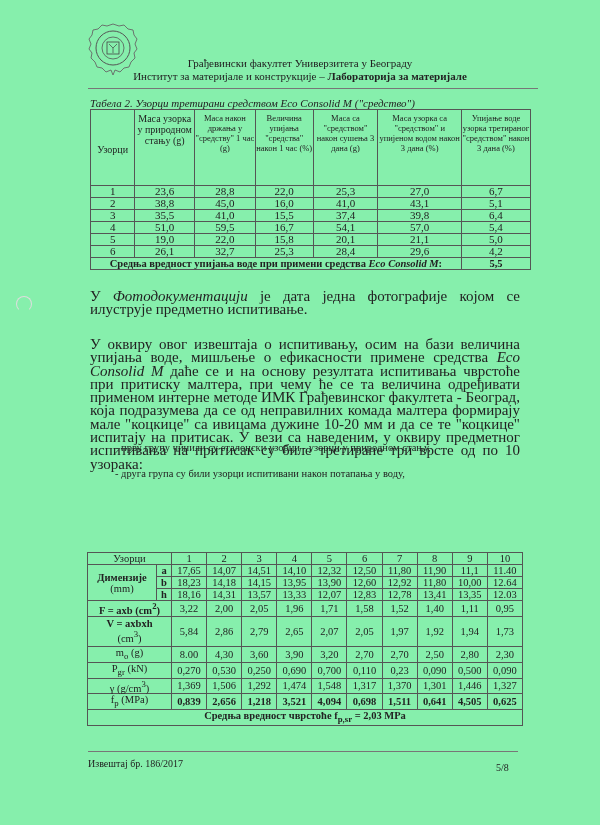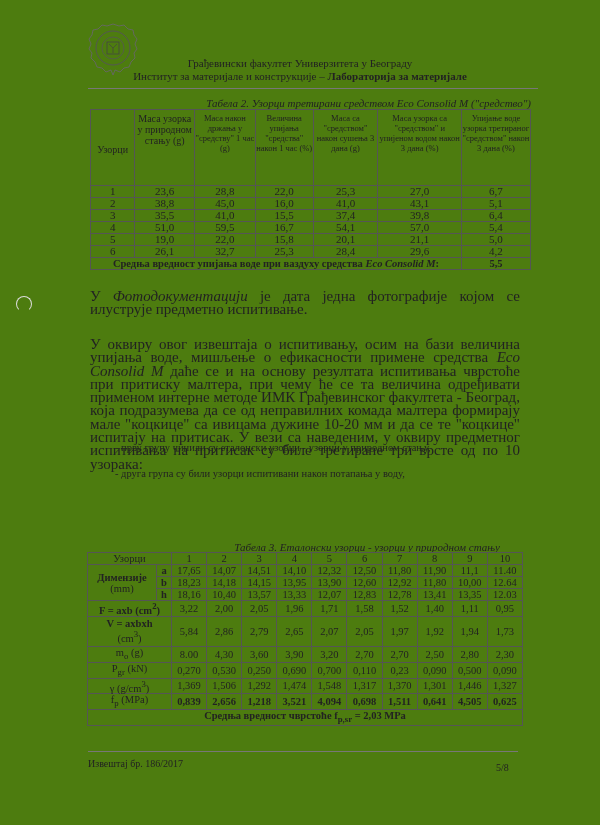--- a/index.html
+++ b/index.html
@@ -1,25 +1,25 @@
 <!DOCTYPE html>
 <html><head>
 <meta charset="utf-8">
 <style>
   html, body { margin: 0; padding: 0; background: #ffffff; }
   body { width: 600px; height: 825px; position: relative; overflow: hidden;
          font-family: "Liberation Serif", "DejaVu Serif", serif; color: #222; }
-  .page { position: absolute; left: 0; top: 0; width: 600px; height: 825px; background: #4d7c0f; }
+  .page { position: absolute; left: 0; top: 0; width: 600px; height: 825px; background: #86efac; }
   .logo { position: absolute; left: 88px; top: 22px; width: 50px; height: 56px; }
   .hdr { position: absolute; left: 0; width: 600px; text-align: center; font-size: 11px; }
   .hdr1 { top: 57px; left: 60px; width: 480px; }
   .hdr2 { top: 70px; left: 60px; width: 480px; }
   .hdr2 b { font-weight: bold; }
   .hr { position: absolute; height: 1px; background: #777; }
-  .caption { position: absolute; font-style: italic; font-size: 11px; text-align: right; }
+  .caption { position: absolute; font-style: italic; font-size: 11px; text-align: left; }
   table { border-collapse: collapse; position: absolute; font-size: 10.5px; }
   td, th { border: 1px solid #555; text-align: center; padding: 0; font-weight: normal; }
   #t2 { left: 90px; top: 109px; width: 441px; }
   #t2 th { vertical-align: top; font-size: 10px; line-height: 11px; padding-top: 3px; }
   #t2 th.small { font-size: 8.5px; line-height: 10px; }
   #t2 td { height: 11px; line-height: 11px; font-size: 11px; }
   #t2 .avg-label { font-weight: bold; font-size: 10.5px; }
   #t2 .avg-label i { font-style: italic; }
   .para { position: absolute; left: 90px; width: 430px; font-size: 15px; line-height: 13.3px; text-align: justify; }
   .para i { font-style: italic; }
@@ -114,40 +114,39 @@
       <td>6</td>
           <td>26,1</td>
           <td>32,7</td>
           <td>25,3</td>
           <td>28,4</td>
           <td>29,6</td>
           <td>4,2</td>
     </tr>
     <tr>
       <td colspan="6" class="avg-label">
-        <span>Средња вредност упијања воде при ваздуху средства </span><i>Eco Consolid M</i><span>:</span>
+        <span>Средња вредност упијања воде при примени средства </span><i>Eco Consolid M</i><span>:</span>
       </td>
       <td class="avg-label">5,5</td>
     </tr>
   </tbody>
     </table>
 
   <div class="para" style="top:290px;">
     <span>У </span><i>Фотодокументацији</i><span> је дата једна фотографије којом се илуструје предметно испитивање.</span>
   </div>
 
 
   <div class="para" style="top:338px;">
     <span>У оквиру овог извештаја о испитивању, осим на бази величина упијања воде, мишљење о ефикасности примене средства </span><i>Eco Consolid M</i><span> даће се и на основу резултата испитивања чврстоће при притиску малтера, при чему ће се та величина одређивати применом интерне методе ИМК Грађевинског факултета - Београд, која подразумева да се од  неправилних комада малтера формирају мале "коцкице" са ивицама дужине 10-20 мм и да се те "коцкице" испитају на притисак. У вези са наведеним, у оквиру предметног испитивања на притисак су биле третиране три врсте од по 10 узорака:</span>
   </div>
 
   <div class="bullet" style="top:441px;">- прву групу чинили су еталонски узорци - узорци у природном стању,</div>
   <div class="bullet" style="top:467px;">- друга група су били узорци испитивани након потапања у воду,</div>
 
-  <div class="caption" style="left:170px; top:541px; width:330px;">Табела 3. Еталонски узорци - узорци у природном стању</div>
   <table id="t3">
     <tbody>
         <tr>
       <td colspan="2" class="lbl">Узорци</td>
       <td>1</td>
           <td>2</td>
           <td>3</td>
           <td>4</td>
           <td>5</td>
           <td>6</td>
@@ -179,21 +178,21 @@
           <td>13,90</td>
           <td>12,60</td>
           <td>12,92</td>
           <td>11,80</td>
           <td>10,00</td>
           <td>12.64</td>
     </tr>
     <tr>
       <td class="b">h</td>
       <td>18,16</td>
-          <td>10,40</td>
+          <td>14,31</td>
           <td>13,57</td>
           <td>13,33</td>
           <td>12,07</td>
           <td>12,83</td>
           <td>12,78</td>
           <td>13,41</td>
           <td>13,35</td>
           <td>12.03</td>
     </tr>
     <tr>

